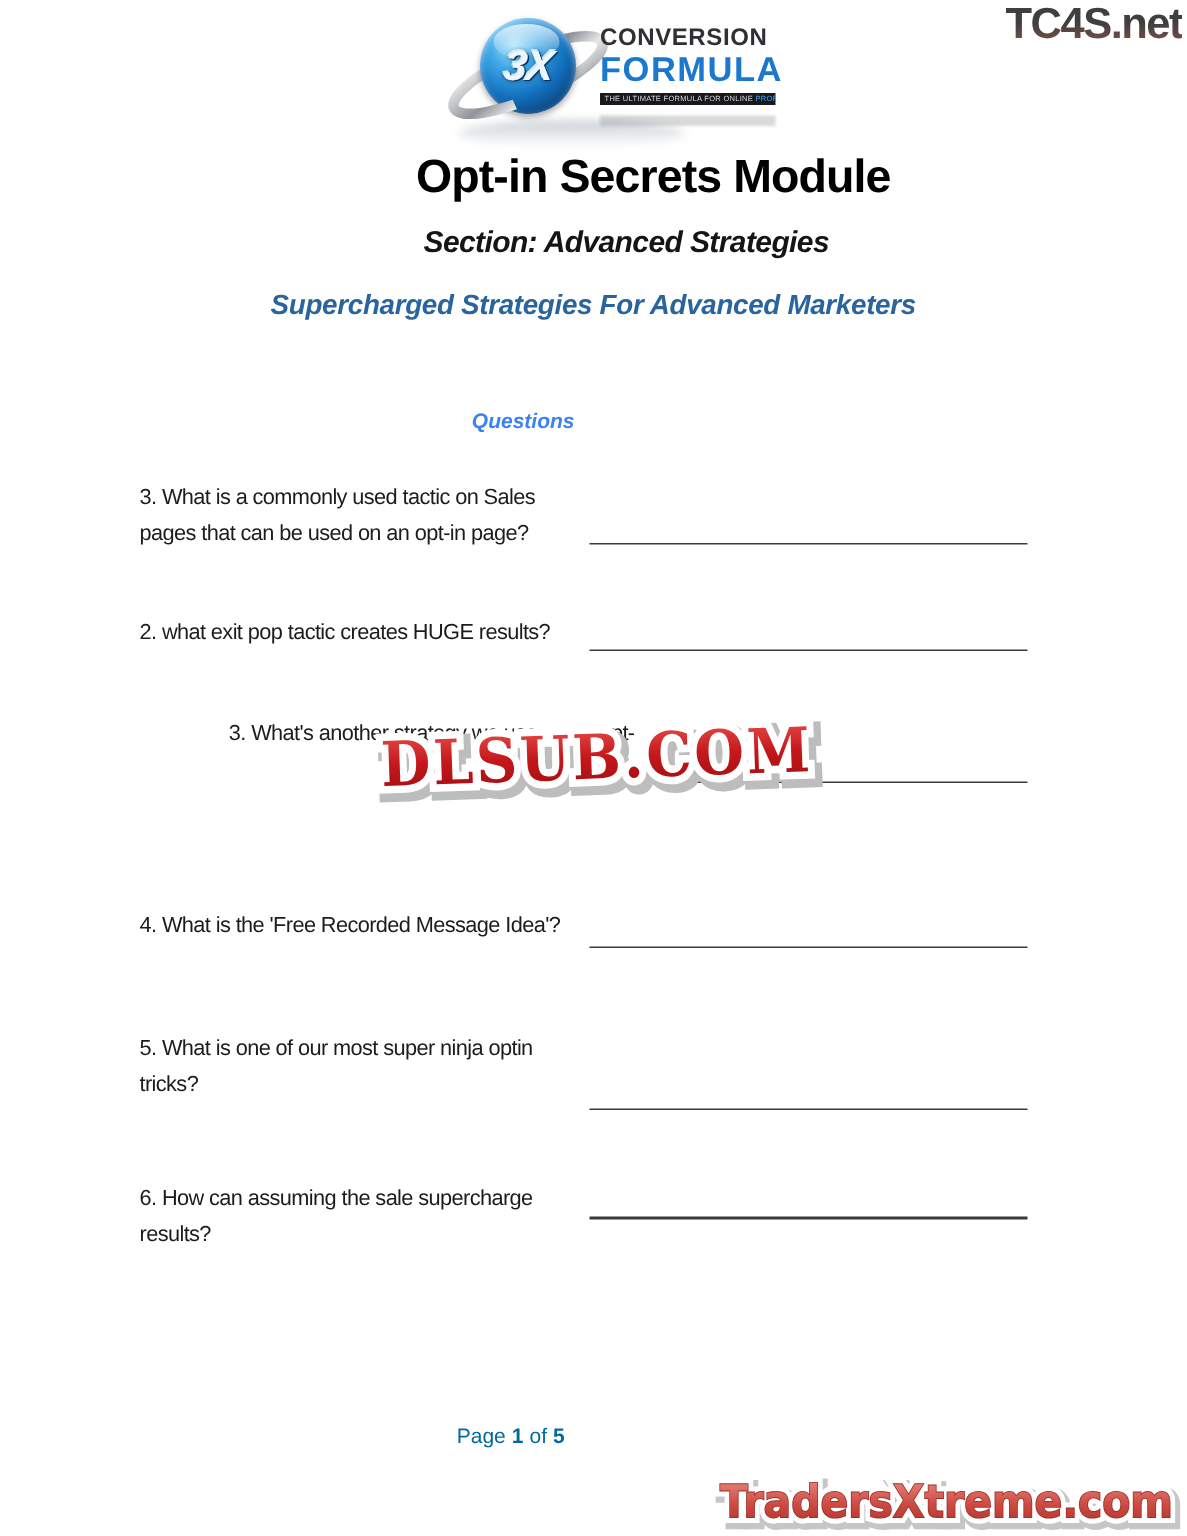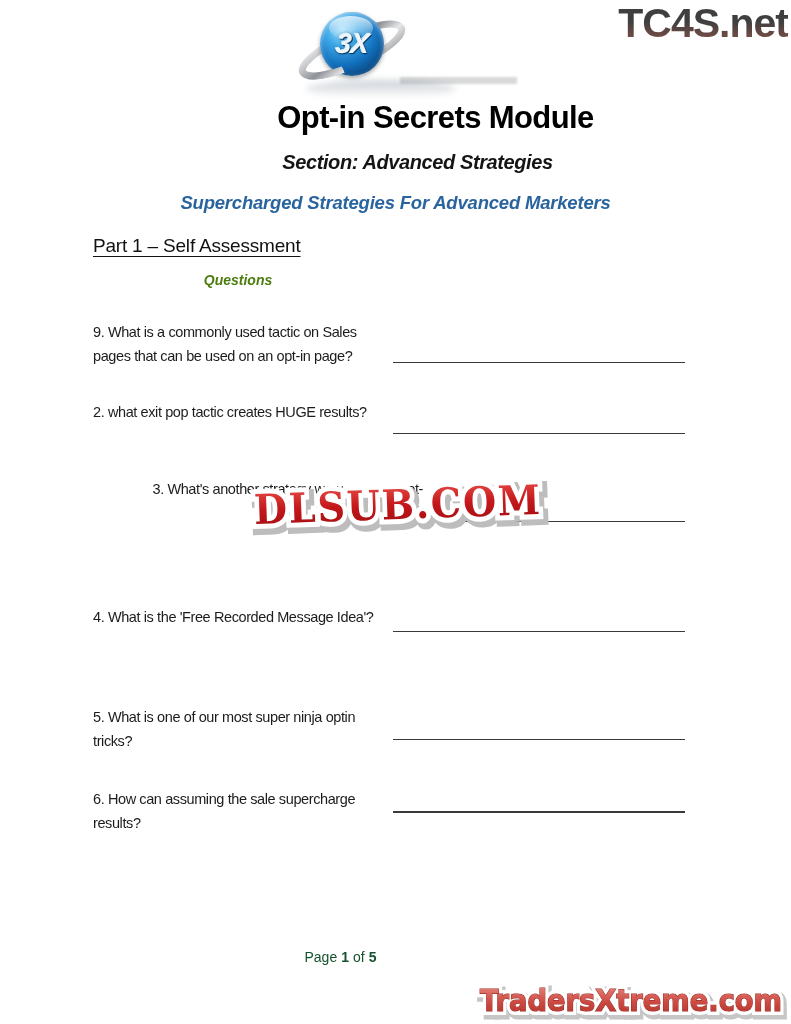--- a/index.html
+++ b/index.html
@@ -42,21 +42,21 @@
     background:linear-gradient(rgba(120,135,150,.4), rgba(255,255,255,0));
     filter:blur(3px);
   }
   .bar-reflection {
     position:absolute; left:98px; top:73px; width:117px; height:7px;
     background:#17191c; opacity:.16; filter:blur(1px); transform:scaleY(-1);
   }
 
   
   #tc4s {
-    position:absolute; top:0; right:3px; font-weight:bold; font-size:41px; letter-spacing:-1px;
+    position:absolute; top:0; right:3px; font-weight:bold; font-size:29px; letter-spacing:-1px;
     background:linear-gradient(#3f3f3f 45%, #6b4a44 75%, #96655a 100%);
     -webkit-background-clip:text; background-clip:text; color:transparent;
   }
   #dlsub-wrap { position:absolute; left:244px; top:477px; transform:rotate(-2deg); }
   #traders-wrap { position:absolute; right:0px; top:980px; }
 
   
   #doc-title {
     position:absolute; left:40px; top:100px; width:791px; text-align:center;
     font-weight:bold; font-size:31px; letter-spacing:-.6px; color:#000;
@@ -68,42 +68,42 @@
   #doc-subtitle {
     position:absolute; left:0; top:192px; width:791px; text-align:center;
     font-weight:bold; font-style:italic; font-size:18.5px; letter-spacing:-.2px; color:#2a649e;
   }
   #part-heading {
     position:absolute; left:93px; top:235px; font-size:19px; letter-spacing:-.2px; color:#111;
     text-decoration:underline; text-underline-offset:4px;
   }
   .col-header {
     position:absolute; top:272px; font-weight:bold; font-style:italic; font-size:14px;
-    text-align:center; color:#4d7c0f;
+    text-align:right; color:#3b82f6;
   }
   #col-questions { left:93px; width:290px; }
   #col-answers  { left:393px; width:292px; }
 
   
   .q-text {
     position:absolute; left:93px; width:330px; font-size:14.5px; letter-spacing:-.4px;
     line-height:24px; color:#1c1c1c; white-space:pre-line;
   }
   .a-line { position:absolute; left:393px; width:292px; height:0; border-top:1.5px solid #3a3a3a; }
   #q1 { top:320px; } #al1 { top:362px; }
-  #q2 { top:400px; } #al2 { top:433px; }
+  #q2 { top:410px; } #al2 { top:433px; }
   #q3 { top:477px;text-align:right; } #al3 { top:521px; }
   #q4 { top:605px; } #al4 { top:631px; }
-  #q5 { top:687px;margin-top:18px; } #al5 { top:739px; }
+  #q5 { top:687px; } #al5 { top:739px; }
   #q6 { top:787px; } #al6 { top:811px; border-top-width:2px; }
 
   
   #footer {
     position:absolute; left:0; top:949px; width:681px; display:flex; justify-content:center;
-    gap:4px; font-size:14px; color:#14532d;
+    gap:4px; font-size:14px; color:#0369a1;
   }
   #footer .b { font-weight:bold; }
 </style>
 </head>
 <body>
 
 <div id="page">
 
   <div id="logo">
     <svg class="ring-svg" width="115" height="84">
@@ -122,34 +122,38 @@
       <span>3X</span>
     </div>
     <svg class="ring-svg" style="z-index:3" width="115" height="84">
       <defs>
         <clipPath id="frontclip">
             <rect x="0" y="48" width="44" height="36"></rect>
           </clipPath>
       </defs>
       <ellipse cx="60" cy="40" rx="54" ry="15" fill="none" stroke="url(#silver)" stroke-width="7" transform="rotate(-24 60 40)" clip-path="url(#frontclip)"></ellipse>
     </svg>
+    <div class="logo-text">
+      <div class="logo-line1">CONVERSION</div>
+      <div class="logo-line2">FORMULA</div>
+      <div class="logo-bar"><span>THE ULTIMATE FORMULA FOR ONLINE </span><span class="accent">PROFITS</span></div>
+    </div>
     <div class="bar-reflection"></div>
     <div class="logo-reflection"></div>
   </div>
 
   <div id="tc4s">TC4S.net</div>
 
   <div id="doc-title">Opt-in Secrets Module</div>
   <div id="doc-section">Section: Advanced Strategies</div>
   <div id="doc-subtitle">Supercharged Strategies For Advanced Marketers</div>
-  <div id="part-heading">Part 1 – Self Assessment</div>
 
   <div id="col-questions" class="col-header">Questions</div>
 
-  <div id="q1" class="q-text">9. What is a commonly used tactic on Sales
+  <div id="q1" class="q-text">3. What is a commonly used tactic on Sales
 pages that can be used on an opt-in page?</div>
   <div id="al1" class="a-line"></div>
 
   <div id="q2" class="q-text">2. what exit pop tactic creates HUGE results?</div>
   <div id="al2" class="a-line"></div>
 
   <div id="q3" class="q-text">3. What's another strategy we use on an opt-
 in page?</div>
   <div id="al3" class="a-line"></div>
 

